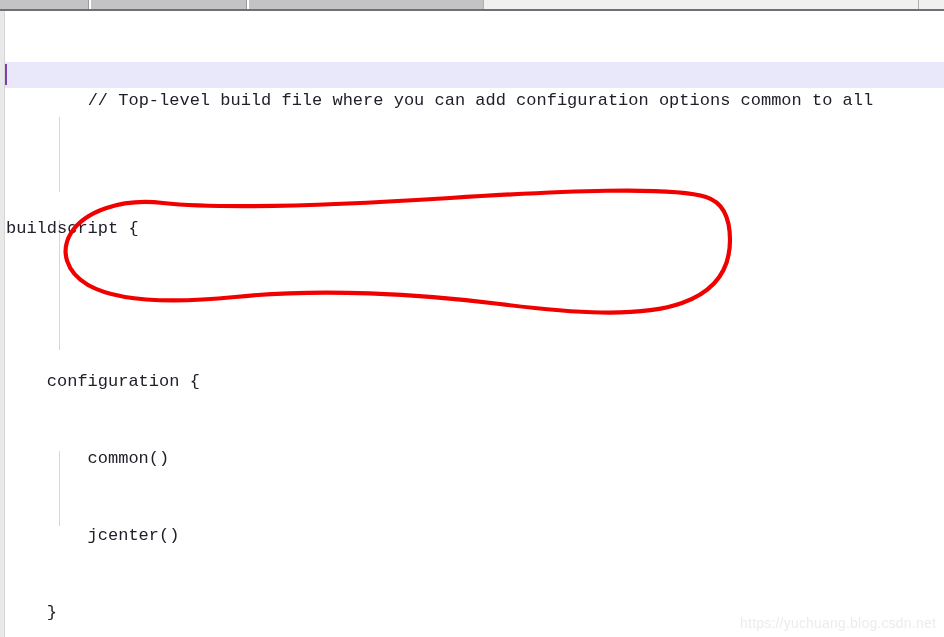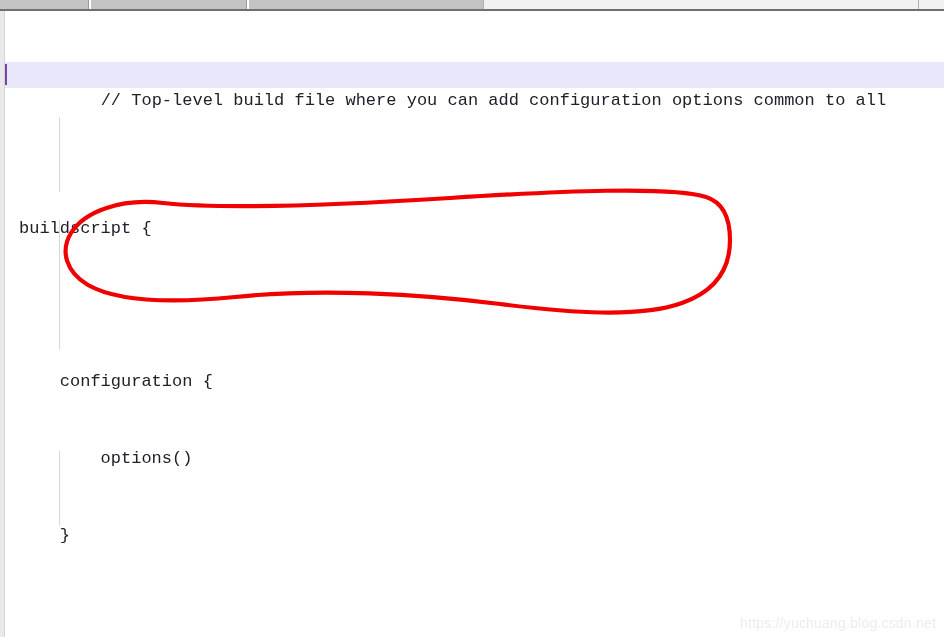--- a/index.html
+++ b/index.html
@@ -91,21 +91,21 @@
     font-family: "Liberation Mono", "DejaVu Sans Mono", monospace;
     font-size: 17px;
     line-height: 25.6px;
     color: #20202a;
     white-space: pre;
     letter-spacing: 0px;
   }
   .line {
     height: 25.6px;
     position: relative;
-    padding-left: 14px;
+    padding-left: 1px;
   }
   .line.current {
     background: #e8e8fa;
   }
   .caret {
     position: absolute;
     left: 0;
     top: 2px;
     width: 2px;
     height: 21px;
@@ -164,21 +164,22 @@
     <div class="indent-guide" style="left:59px; top:440px; height:75px;"></div>
 
     <div class="code">
       <div class="line current">
         <span class="caret"></span><span>// Top-level build file where you can add configuration options common to all</span>
       </div>
       <div class="line"><span></span></div>
       <div class="line"><span>buildscript {</span></div>
       <div class="line"><span></span></div>
       <div class="line"><span>    configuration {</span></div>
-      <div class="line"><span>        options()</span></div>
+      <div class="line"><span>        common()</span></div>
+      <div class="line"><span>        jcenter()</span></div>
       <div class="line"><span>    }</span></div>
       
       
       
       
       
       
       
       
       

